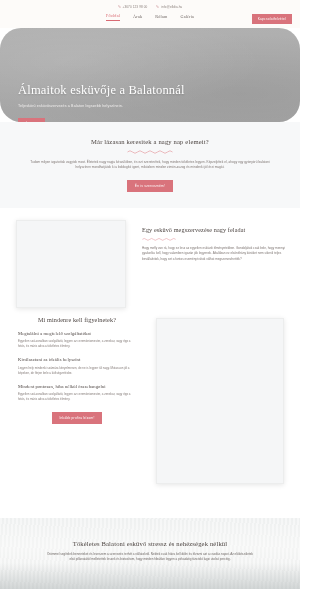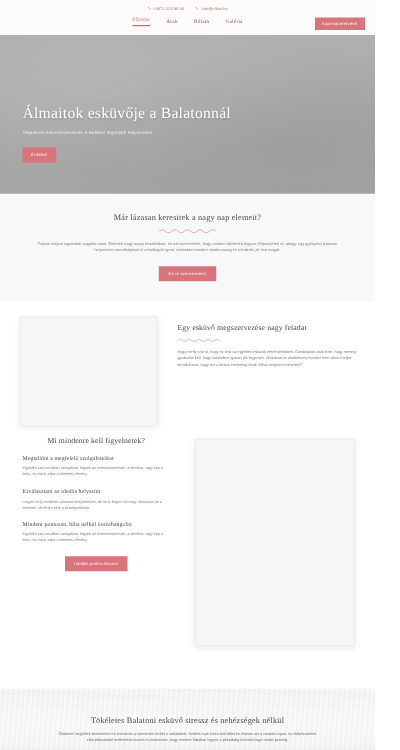--- a/index.html
+++ b/index.html
@@ -78,24 +78,25 @@
   }
   .nav-cta {
     position: absolute;
     right: 8px;
     top: 4px;
     padding: 3.2px 6px;
   }
 
   
   .hero {
-    height: 127px;
+    height: 94px;
     background: linear-gradient(180deg, #b0b0b0 0%, #a9a9a9 55%, #a5a5a5 100%);
     position: relative;
     overflow: hidden;
+    border-radius: 21px;
   }
   .hero::after {
     content: "";
     position: absolute;
     inset: 0;
     background:
       radial-gradient(ellipse at 25% 35%, rgba(255,255,255,.10), transparent 60%),
       radial-gradient(ellipse at 80% 70%, rgba(0,0,0,.06), transparent 65%);
   }
   .hero-inner {

